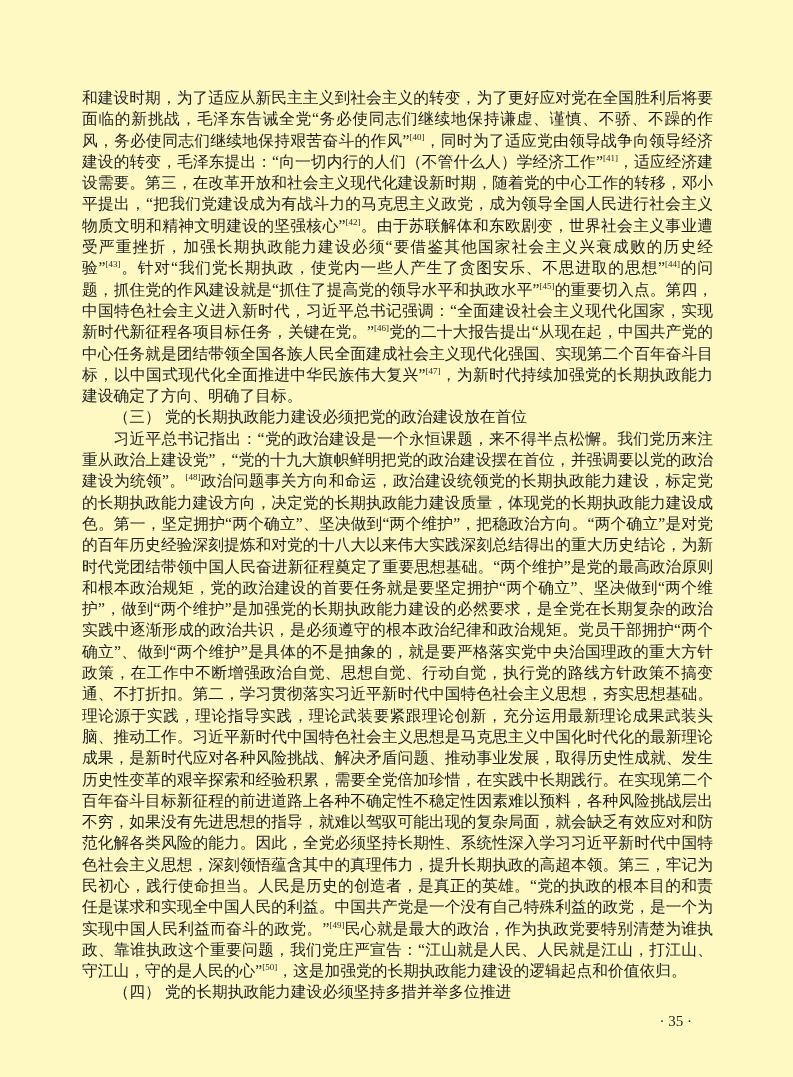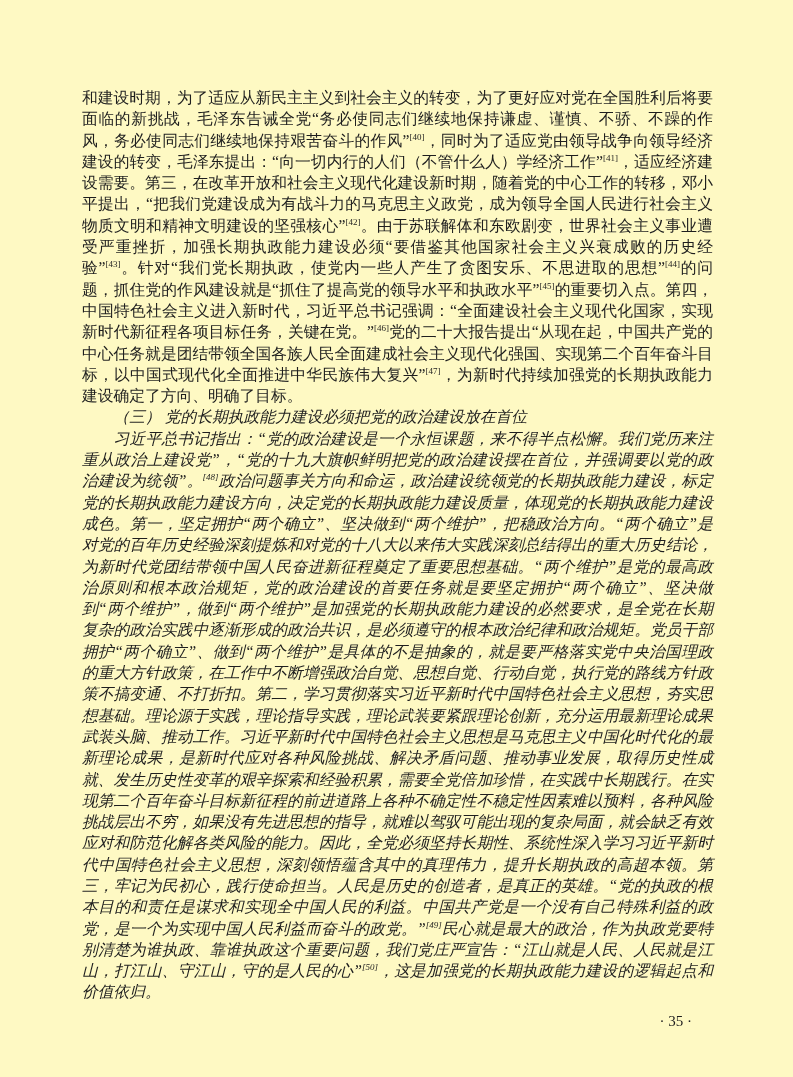--- a/index.html
+++ b/index.html
@@ -26,21 +26,20 @@
     text-align: justify;
     text-justify: inter-ideograph;
     letter-spacing: 0;
   }
   .content p {
     margin: 0;
     padding: 0;
   }
   .content p.indent {
     text-indent: 2em;
-    font-style: italic;
   }
   .content p.heading {
     text-indent: 2em;
     font-weight: normal;
   }
   sup.ref {
     font-size: 9px;
     line-height: 0;
     vertical-align: super;
     letter-spacing: 0;
@@ -59,15 +58,16 @@
   }
 </style>
 </head>
 <body>
 
 <div class="page">
   <div class="content">
       <p class="paragraph"><span>和建设时期，为了适应从新民主主义到社会主义的转变，为了更好应对党在全国胜利后将要面临的新挑战，毛泽东告诫全党“务必使同志们继续地保持谦虚、谨慎、不骄、不躁的作风，务必使同志们继续地保持艰苦奋斗的作风”</span><sup class="ref">[40]</sup><span>，同时为了适应党由领导战争向领导经济建设的转变，毛泽东提出：“向一切内行的人们（不管什么人）学经济工作”</span><sup class="ref">[41]</sup><span>，适应经济建设需要。第三，在改革开放和社会主义现代化建设新时期，随着党的中心工作的转移，邓小平提出，“把我们党建设成为有战斗力的马克思主义政党，成为领导全国人民进行社会主义物质文明和精神文明建设的坚强核心”</span><sup class="ref">[42]</sup><span>。由于苏联解体和东欧剧变，世界社会主义事业遭受严重挫折，加强长期执政能力建设必须“要借鉴其他国家社会主义兴衰成败的历史经验”</span><sup class="ref">[43]</sup><span>。针对“我们党长期执政，使党内一些人产生了贪图安乐、不思进取的思想”</span><sup class="ref">[44]</sup><span>的问题，抓住党的作风建设就是“抓住了提高党的领导水平和执政水平”</span><sup class="ref">[45]</sup><span>的重要切入点。第四，中国特色社会主义进入新时代，习近平总书记强调：“全面建设社会主义现代化国家，实现新时代新征程各项目标任务，关键在党。”</span><sup class="ref">[46]</sup><span>党的二十大报告提出“从现在起，中国共产党的中心任务就是团结带领全国各族人民全面建成社会主义现代化强国、实现第二个百年奋斗目标，以中国式现代化全面推进中华民族伟大复兴”</span><sup class="ref">[47]</sup><span>，为新时代持续加强党的长期执政能力建设确定了方向、明确了目标。</span></p>
       <p class="indent heading"><span>（三） 党的长期执政能力建设必须把党的政治建设放在首位</span></p>
       <p class="indent paragraph"><span>习近平总书记指出：“党的政治建设是一个永恒课题，来不得半点松懈。我们党历来注重从政治上建设党”，“党的十九大旗帜鲜明把党的政治建设摆在首位，并强调要以党的政治建设为统领”。</span><sup class="ref">[48]</sup><span>政治问题事关方向和命运，政治建设统领党的长期执政能力建设，标定党的长期执政能力建设方向，决定党的长期执政能力建设质量，体现党的长期执政能力建设成色。第一，坚定拥护“两个确立”、坚决做到“两个维护”，把稳政治方向。“两个确立”是对党的百年历史经验深刻提炼和对党的十八大以来伟大实践深刻总结得出的重大历史结论，为新时代党团结带领中国人民奋进新征程奠定了重要思想基础。“两个维护”是党的最高政治原则和根本政治规矩，党的政治建设的首要任务就是要坚定拥护“两个确立”、坚决做到“两个维护”，做到“两个维护”是加强党的长期执政能力建设的必然要求，是全党在长期复杂的政治实践中逐渐形成的政治共识，是必须遵守的根本政治纪律和政治规矩。党员干部拥护“两个确立”、做到“两个维护”是具体的不是抽象的，就是要严格落实党中央治国理政的重大方针政策，在工作中不断增强政治自觉、思想自觉、行动自觉，执行党的路线方针政策不搞变通、不打折扣。第二，学习贯彻落实习近平新时代中国特色社会主义思想，夯实思想基础。理论源于实践，理论指导实践，理论武装要紧跟理论创新，充分运用最新理论成果武装头脑、推动工作。习近平新时代中国特色社会主义思想是马克思主义中国化时代化的最新理论成果，是新时代应对各种风险挑战、解决矛盾问题、推动事业发展，取得历史性成就、发生历史性变革的艰辛探索和经验积累，需要全党倍加珍惜，在实践中长期践行。在实现第二个百年奋斗目标新征程的前进道路上各种不确定性不稳定性因素难以预料，各种风险挑战层出不穷，如果没有先进思想的指导，就难以驾驭可能出现的复杂局面，就会缺乏有效应对和防范化解各类风险的能力。因此，全党必须坚持长期性、系统性深入学习习近平新时代中国特色社会主义思想，深刻领悟蕴含其中的真理伟力，提升长期执政的高超本领。第三，牢记为民初心，践行使命担当。人民是历史的创造者，是真正的英雄。“党的执政的根本目的和责任是谋求和实现全中国人民的利益。中国共产党是一个没有自己特殊利益的政党，是一个为实现中国人民利益而奋斗的政党。”</span><sup class="ref">[49]</sup><span>民心就是最大的政治，作为执政党要特别清楚为谁执政、靠谁执政这个重要问题，我们党庄严宣告：“江山就是人民、人民就是江山，打江山、守江山，守的是人民的心”</span><sup class="ref">[50]</sup><span>，这是加强党的长期执政能力建设的逻辑起点和价值依归。</span></p>
+      <p class="indent heading"><span>（四） 党的长期执政能力建设必须坚持多措并举多位推进</span></p>
     </div>
   <div class="page-number">· 35 ·</div>
 </div>
 
 </body></html>

